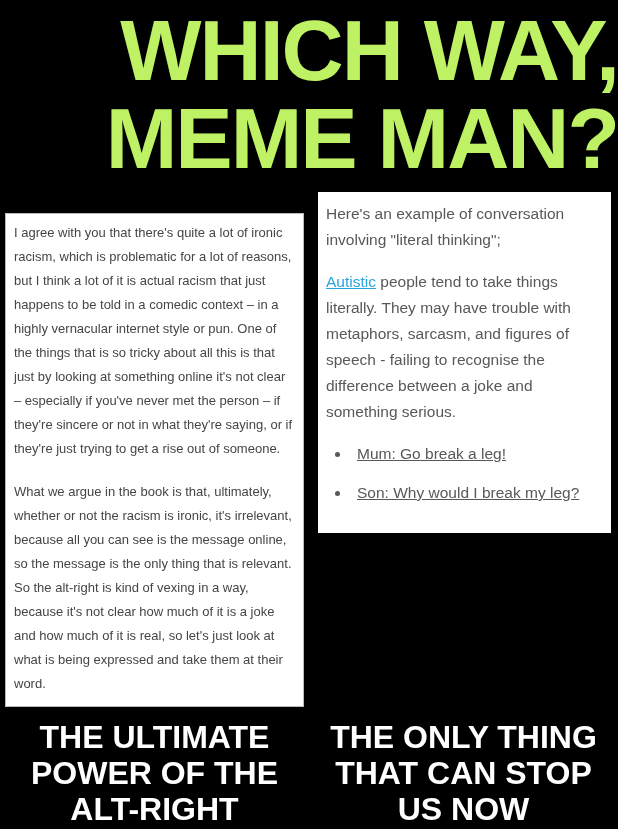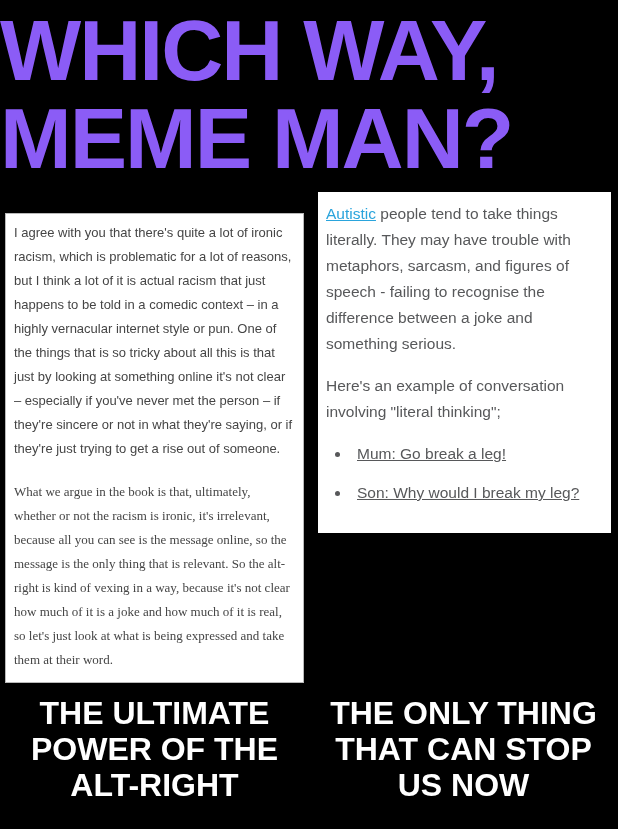--- a/index.html
+++ b/index.html
@@ -7,22 +7,22 @@
   body {
     width: 618px;
     height: 829px;
     background: #000000;
     overflow: hidden;
     font-family: "Liberation Sans", sans-serif;
   }
   .title {
     margin: 0;
     padding-top: 6px;
-    text-align: left;
-    color: #8b5cf6;
+    text-align: right;
+    color: #bef264;
     font-size: 86px;
     line-height: 88px;
     font-weight: bold;
     letter-spacing: -2px;
     white-space: pre-line;
   }
   .panels {
     display: flex;
     align-items: flex-start;
     margin-top: 10px;
@@ -32,21 +32,21 @@
   .panel-left {
     width: 299px;
     margin-top: 21px;
     padding: 7px 8px 10px 8px;
     border: 1px solid #b9b9b9;
     font-size: 13px;
     line-height: 24px;
     color: #454545;
   }
   .panel-left p { margin: 0 0 19px 0; }
-  .panel-left p:last-child { margin-bottom: 0; font-family: Liberation Serif, serif; }
+  .panel-left p:last-child { margin-bottom: 0; }
   .panel-right {
     width: 293px;
     margin-left: 14px;
     padding: 9px 8px 11px 8px;
     font-size: 15.5px;
     line-height: 26px;
     color: #57585a;
   }
   .panel-right p { margin: 0 0 16px 0; }
   .panel-right p.last { margin-bottom: 0; }
@@ -74,22 +74,22 @@
 MEME MAN?</h1>
 
   <div class="panels">
 
     <div class="panel panel-left">
       <p>I agree with you that there's quite a lot of ironic racism, which is problematic for a lot of reasons, but I think a lot of it is actual racism that just happens to be told in a comedic context – in a highly vernacular internet style or pun. One of the things that is so tricky about all this is that just by looking at something online it's not clear – especially if you've never met the person – if they're sincere or not in what they're saying, or if they're just trying to get a rise out of someone.</p>
       <p>What we argue in the book is that, ultimately, whether or not the racism is ironic, it's irrelevant, because all you can see is the message online, so the message is the only thing that is relevant. So the alt-right is kind of vexing in a way, because it's not clear how much of it is a joke and how much of it is real, so let's just look at what is being expressed and take them at their word.</p>
     </div>
 
     <div class="panel panel-right">
+      <p>Here's an example of conversation involving "literal thinking";</p>
       <p><a class="link">Autistic</a><span> people tend to take things literally. They may have trouble with metaphors, sarcasm, and figures of speech - failing to recognise the difference between a joke and something serious.</span></p>
-      <p>Here's an example of conversation involving "literal thinking";</p>
       <ul>
         <li>Mum: Go break a leg!</li>
         <li>Son: Why would I break my leg?</li>
       </ul>
     </div>
 
   </div>
 
   <div class="captions">
     <div class="caption">THE ULTIMATE

